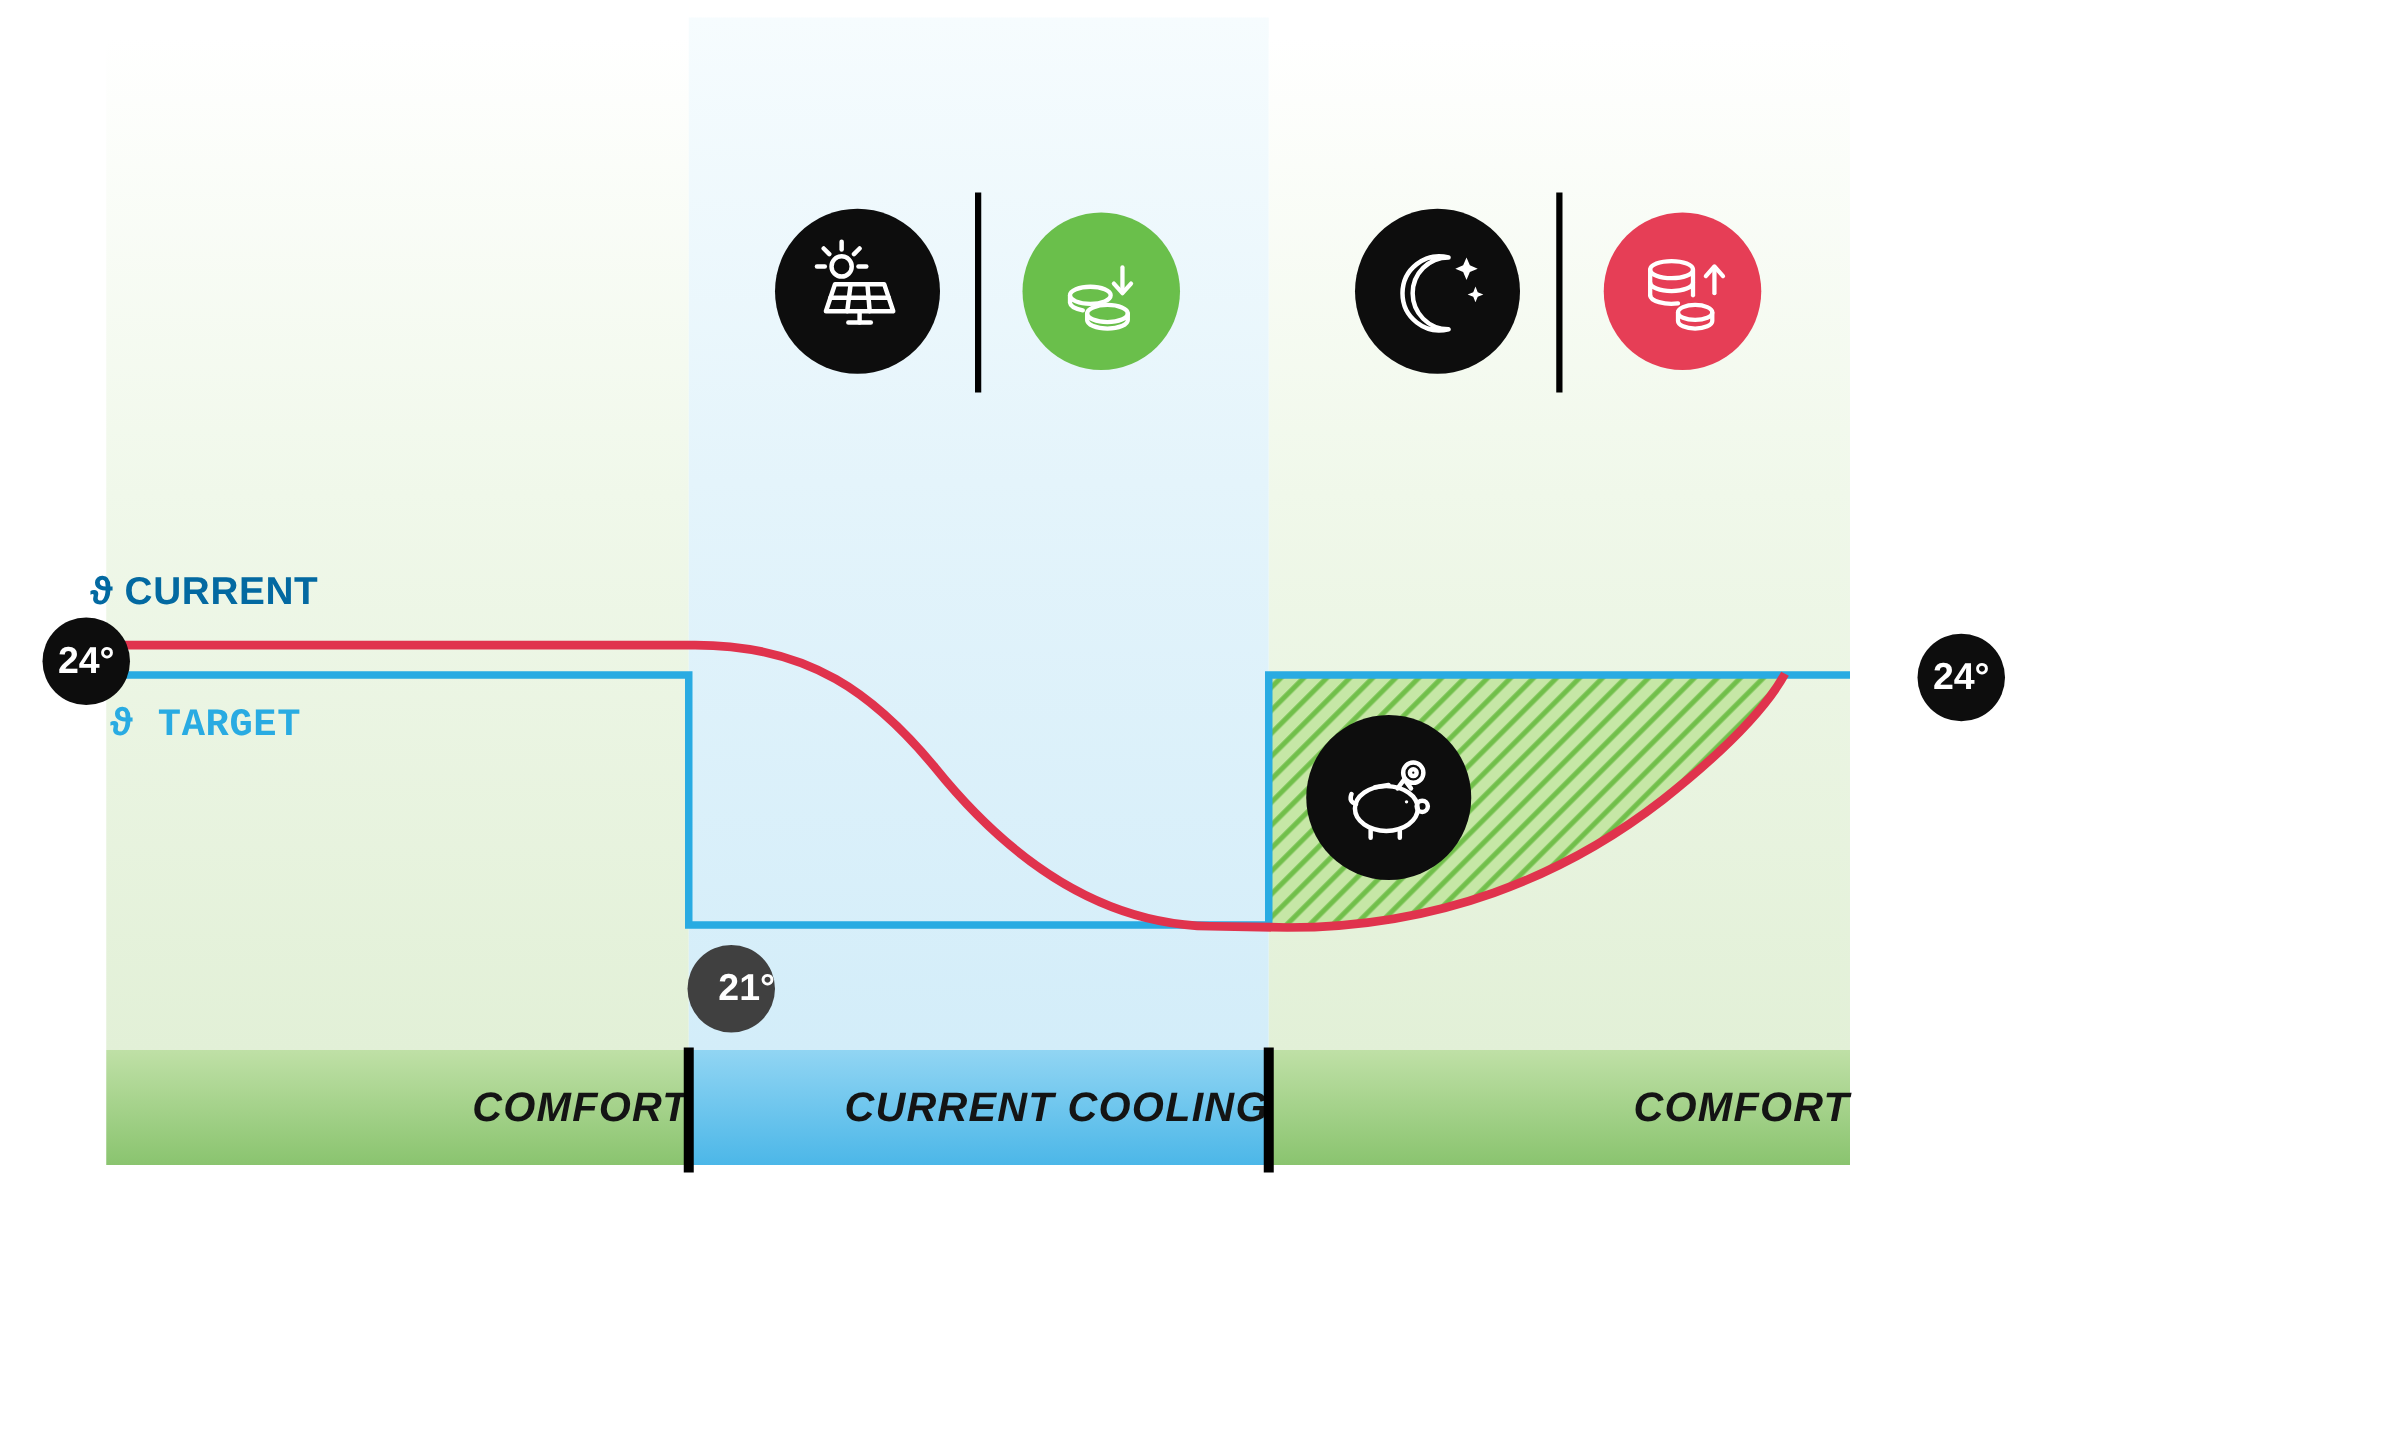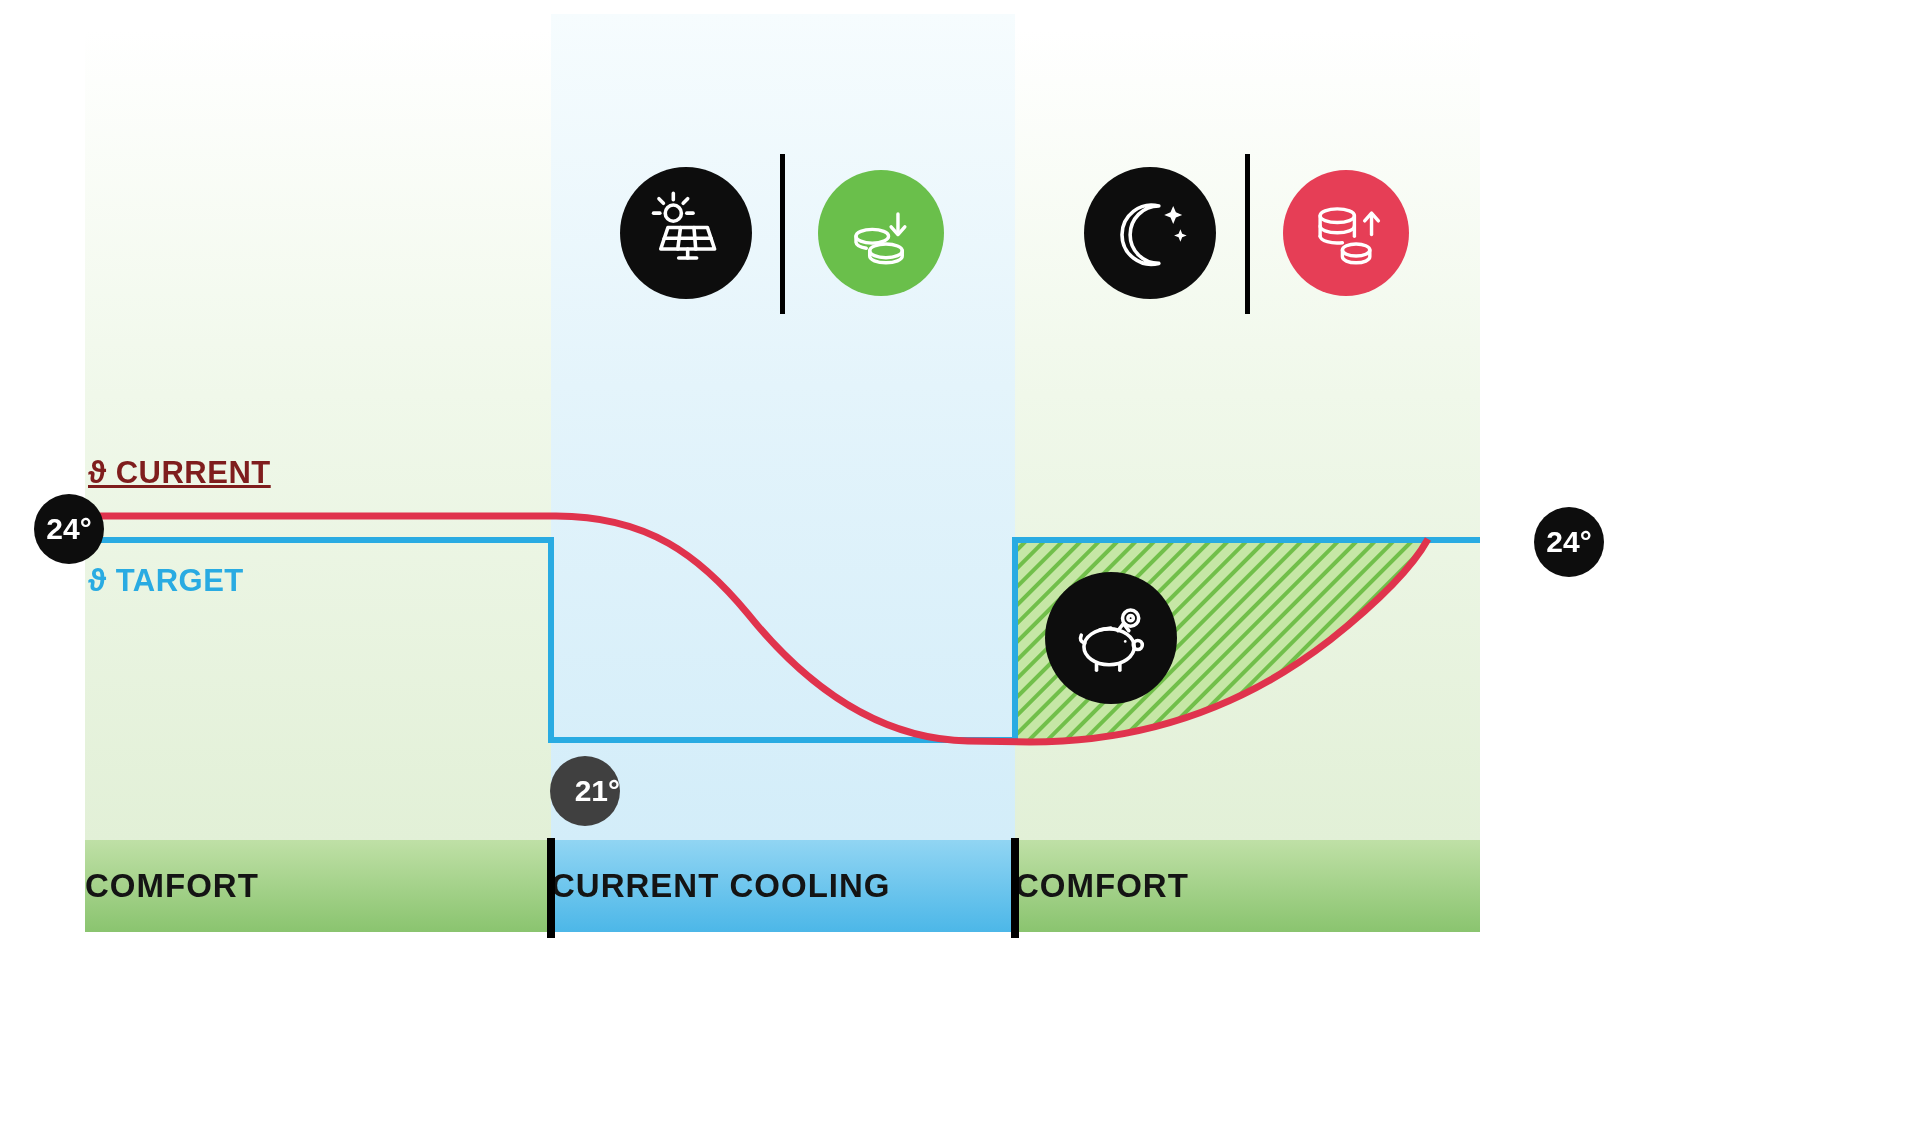--- a/index.html
+++ b/index.html
@@ -10,38 +10,38 @@
     background:#ffffff;
     font-family:"Liberation Sans", sans-serif;
   }
   
   .col{position:absolute;}
   .col-green{background:linear-gradient(180deg,#ffffff 0%,#f0f8ea 45%,#e2f0d7 100%);}
   .col-blue{background:linear-gradient(180deg,#f6fcfe 0%,#e4f4fb 45%,#d3edf9 100%);}
   
   .band{
     position:absolute;top:840px;height:92px;
-    display:flex;align-items:center;justify-content:flex-start;
+    display:flex;align-items:center;justify-content:flex-end;font-style:italic;
   }
   .band-green{background:linear-gradient(180deg,#bfe0a6 0%,#8ac46f 100%);}
   .band-blue{background:linear-gradient(180deg,#91d5f3 0%,#4cb7e8 100%);}
   .band-label{
     font-size:33px;font-weight:bold;color:#141414;letter-spacing:1px;
   }
   .divider{
     position:absolute;top:838px;width:8px;height:100px;background:#000000;
   }
   
   .chart-svg{position:absolute;left:0;top:0;pointer-events:none;}
   
   .legend{
     position:absolute;font-size:31px;font-weight:bold;letter-spacing:0.5px;
   }
-  .legend-current{color:#7f1d1d;left:88px;top:455px;text-decoration:underline;}
-  .legend-target{color:#29abe2;left:88px;top:563px;}
+  .legend-current{color:#0369a1;left:72px;top:455px;}
+  .legend-target{color:#29abe2;left:88px;top:563px;font-family:Liberation Mono, monospace;}
   
   .badge{
     position:absolute;border-radius:50%;
     display:flex;align-items:center;justify-content:center;
     color:#ffffff;font-weight:bold;font-size:30px;margin-left:34px;
   }
   .badge-black{background:#0d0d0d;width:70px;height:70px;}
   .badge-blue{background:#404040;width:70px;height:70px;justify-content:flex-end;}
   
   .icon-circle{

